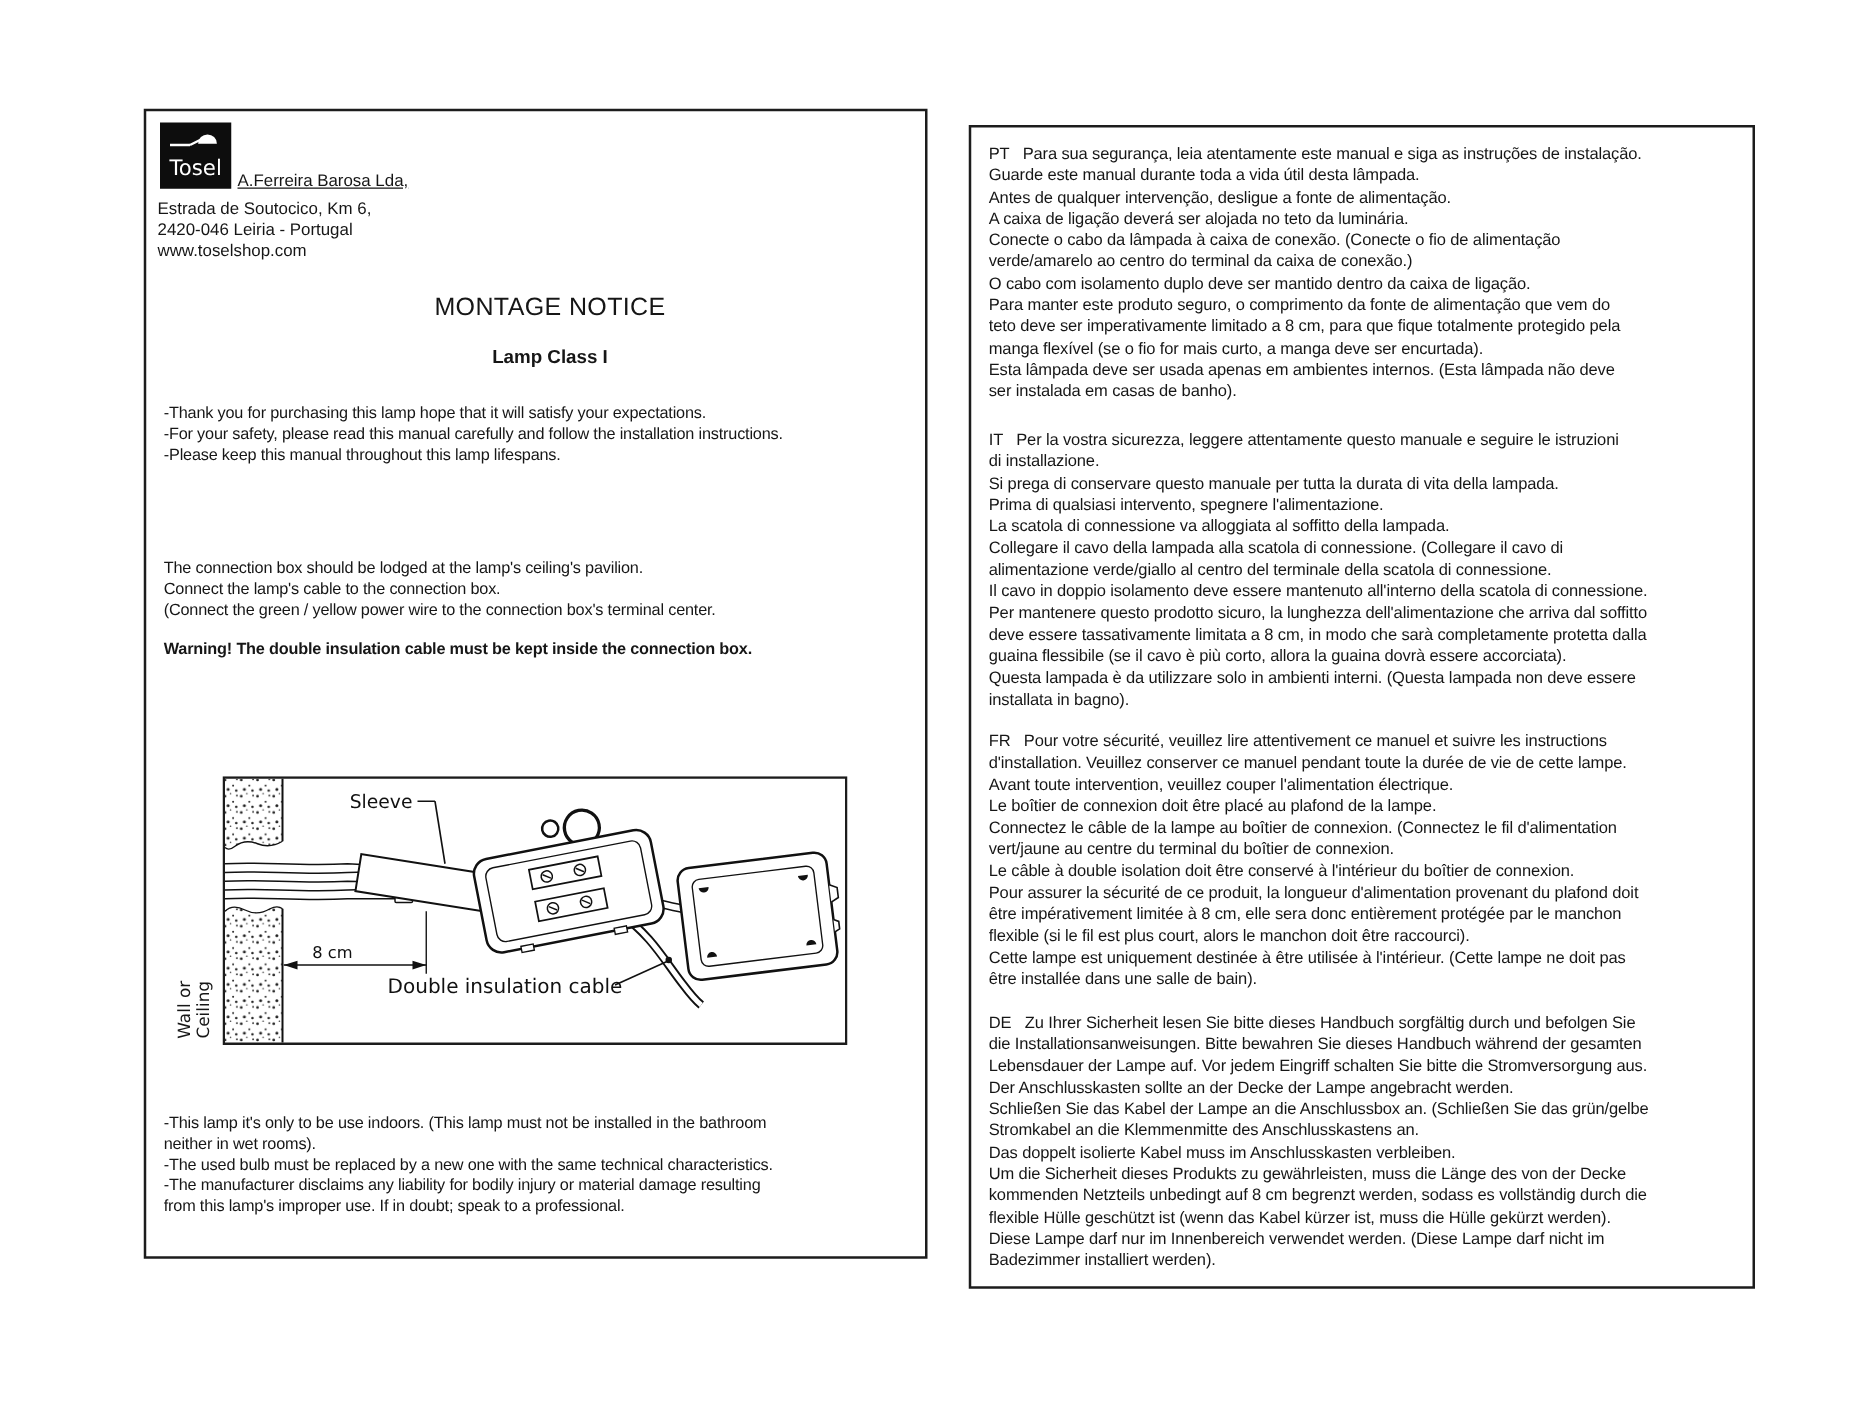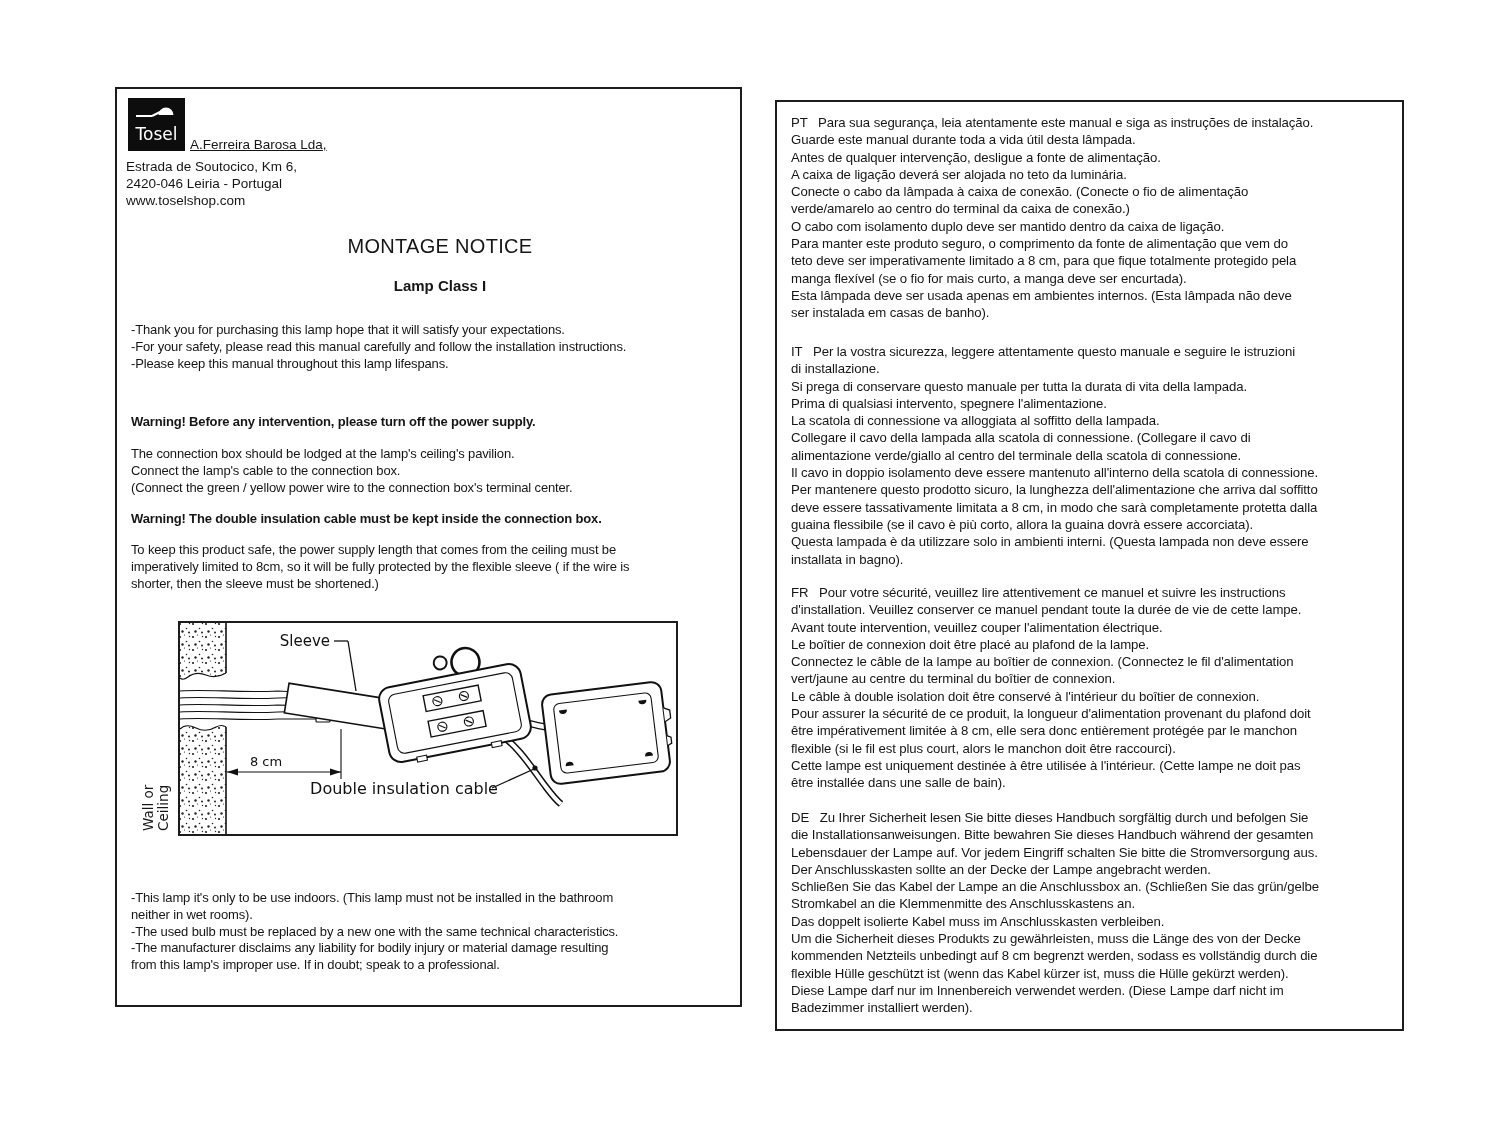--- a/index.html
+++ b/index.html
@@ -51,28 +51,24 @@
   <div class="abs address">Estrada de Soutocico, Km 6,
 2420-046 Leiria - Portugal
 www.toselshop.com</div>
 
   <div class="abs centered lp-title">MONTAGE NOTICE</div>
   <div class="abs centered lp-subtitle">Lamp Class I</div>
   <div class="abs body-text lp-intro">-Thank you for purchasing this lamp hope that it will satisfy your expectations.
 -For your safety, please read this manual carefully and follow the installation instructions.
 -Please keep this manual throughout this lamp lifespans.</div>
 
-  <div class="abs body-text bold lp-warning1">Warning! Before any intervention, please turn off the power supply.</div>
   <div class="abs body-text lp-para1">The connection box should be lodged at the lamp's ceiling's pavilion.
 Connect the lamp's cable to the connection box.
 (Connect the green / yellow power wire to the connection box's terminal center.</div>
   <div class="abs body-text bold lp-warning2">Warning! The double insulation cable must be kept inside the connection box.</div>
-  <div class="abs body-text lp-para2">To keep this product safe, the power supply length that comes from the ceiling must be
-imperatively limited to 8cm, so it will be fully protected by the flexible sleeve ( if the wire is
-shorter, then the sleeve must be shortened.)</div>
 
   <div class="abs diagram-box">
     <svg width="500" height="215" viewBox="0 0 500 215">
       <defs>
         <pattern id="stip" width="13" height="13" patternUnits="userSpaceOnUse">
           <circle cx="2" cy="3" r="1.1" fill="#222"></circle>
           <circle cx="8.5" cy="7.5" r="0.8" fill="#222"></circle>
           <circle cx="4.5" cy="10.5" r="1.2" fill="#222"></circle>
           <circle cx="11.5" cy="2.5" r="0.7" fill="#222"></circle>
           <circle cx="11" cy="11.5" r="1" fill="#222"></circle>

